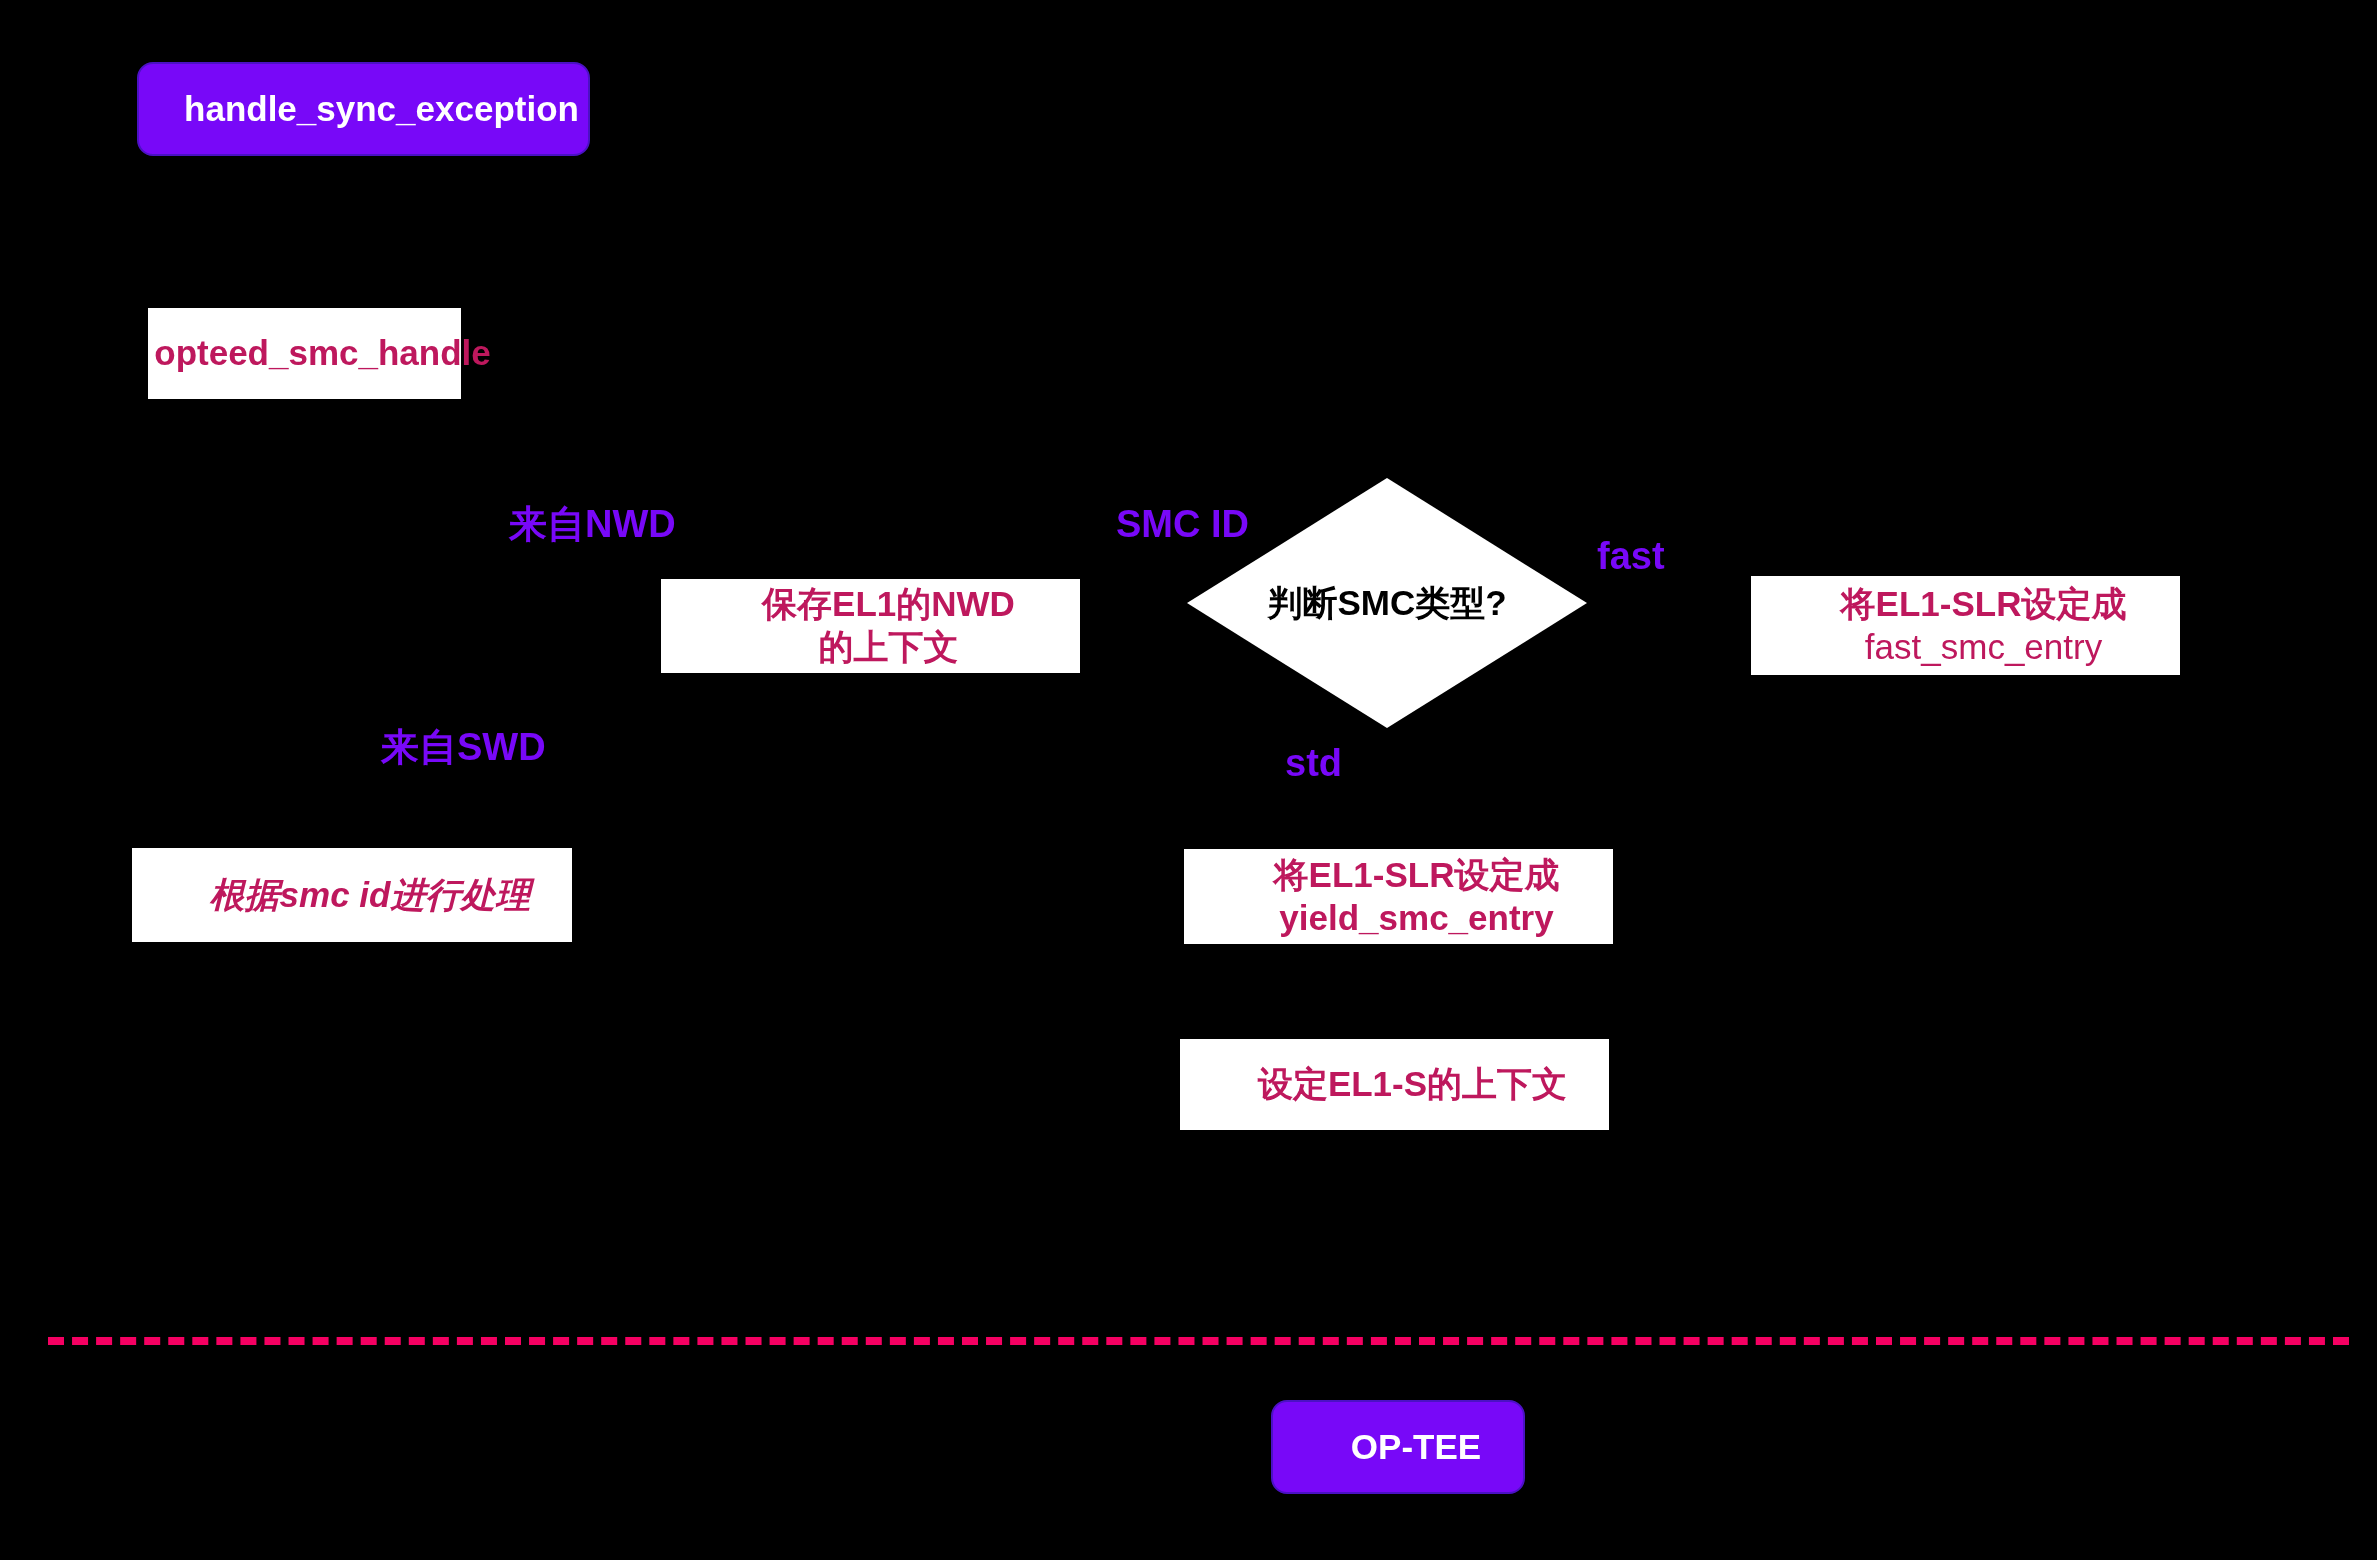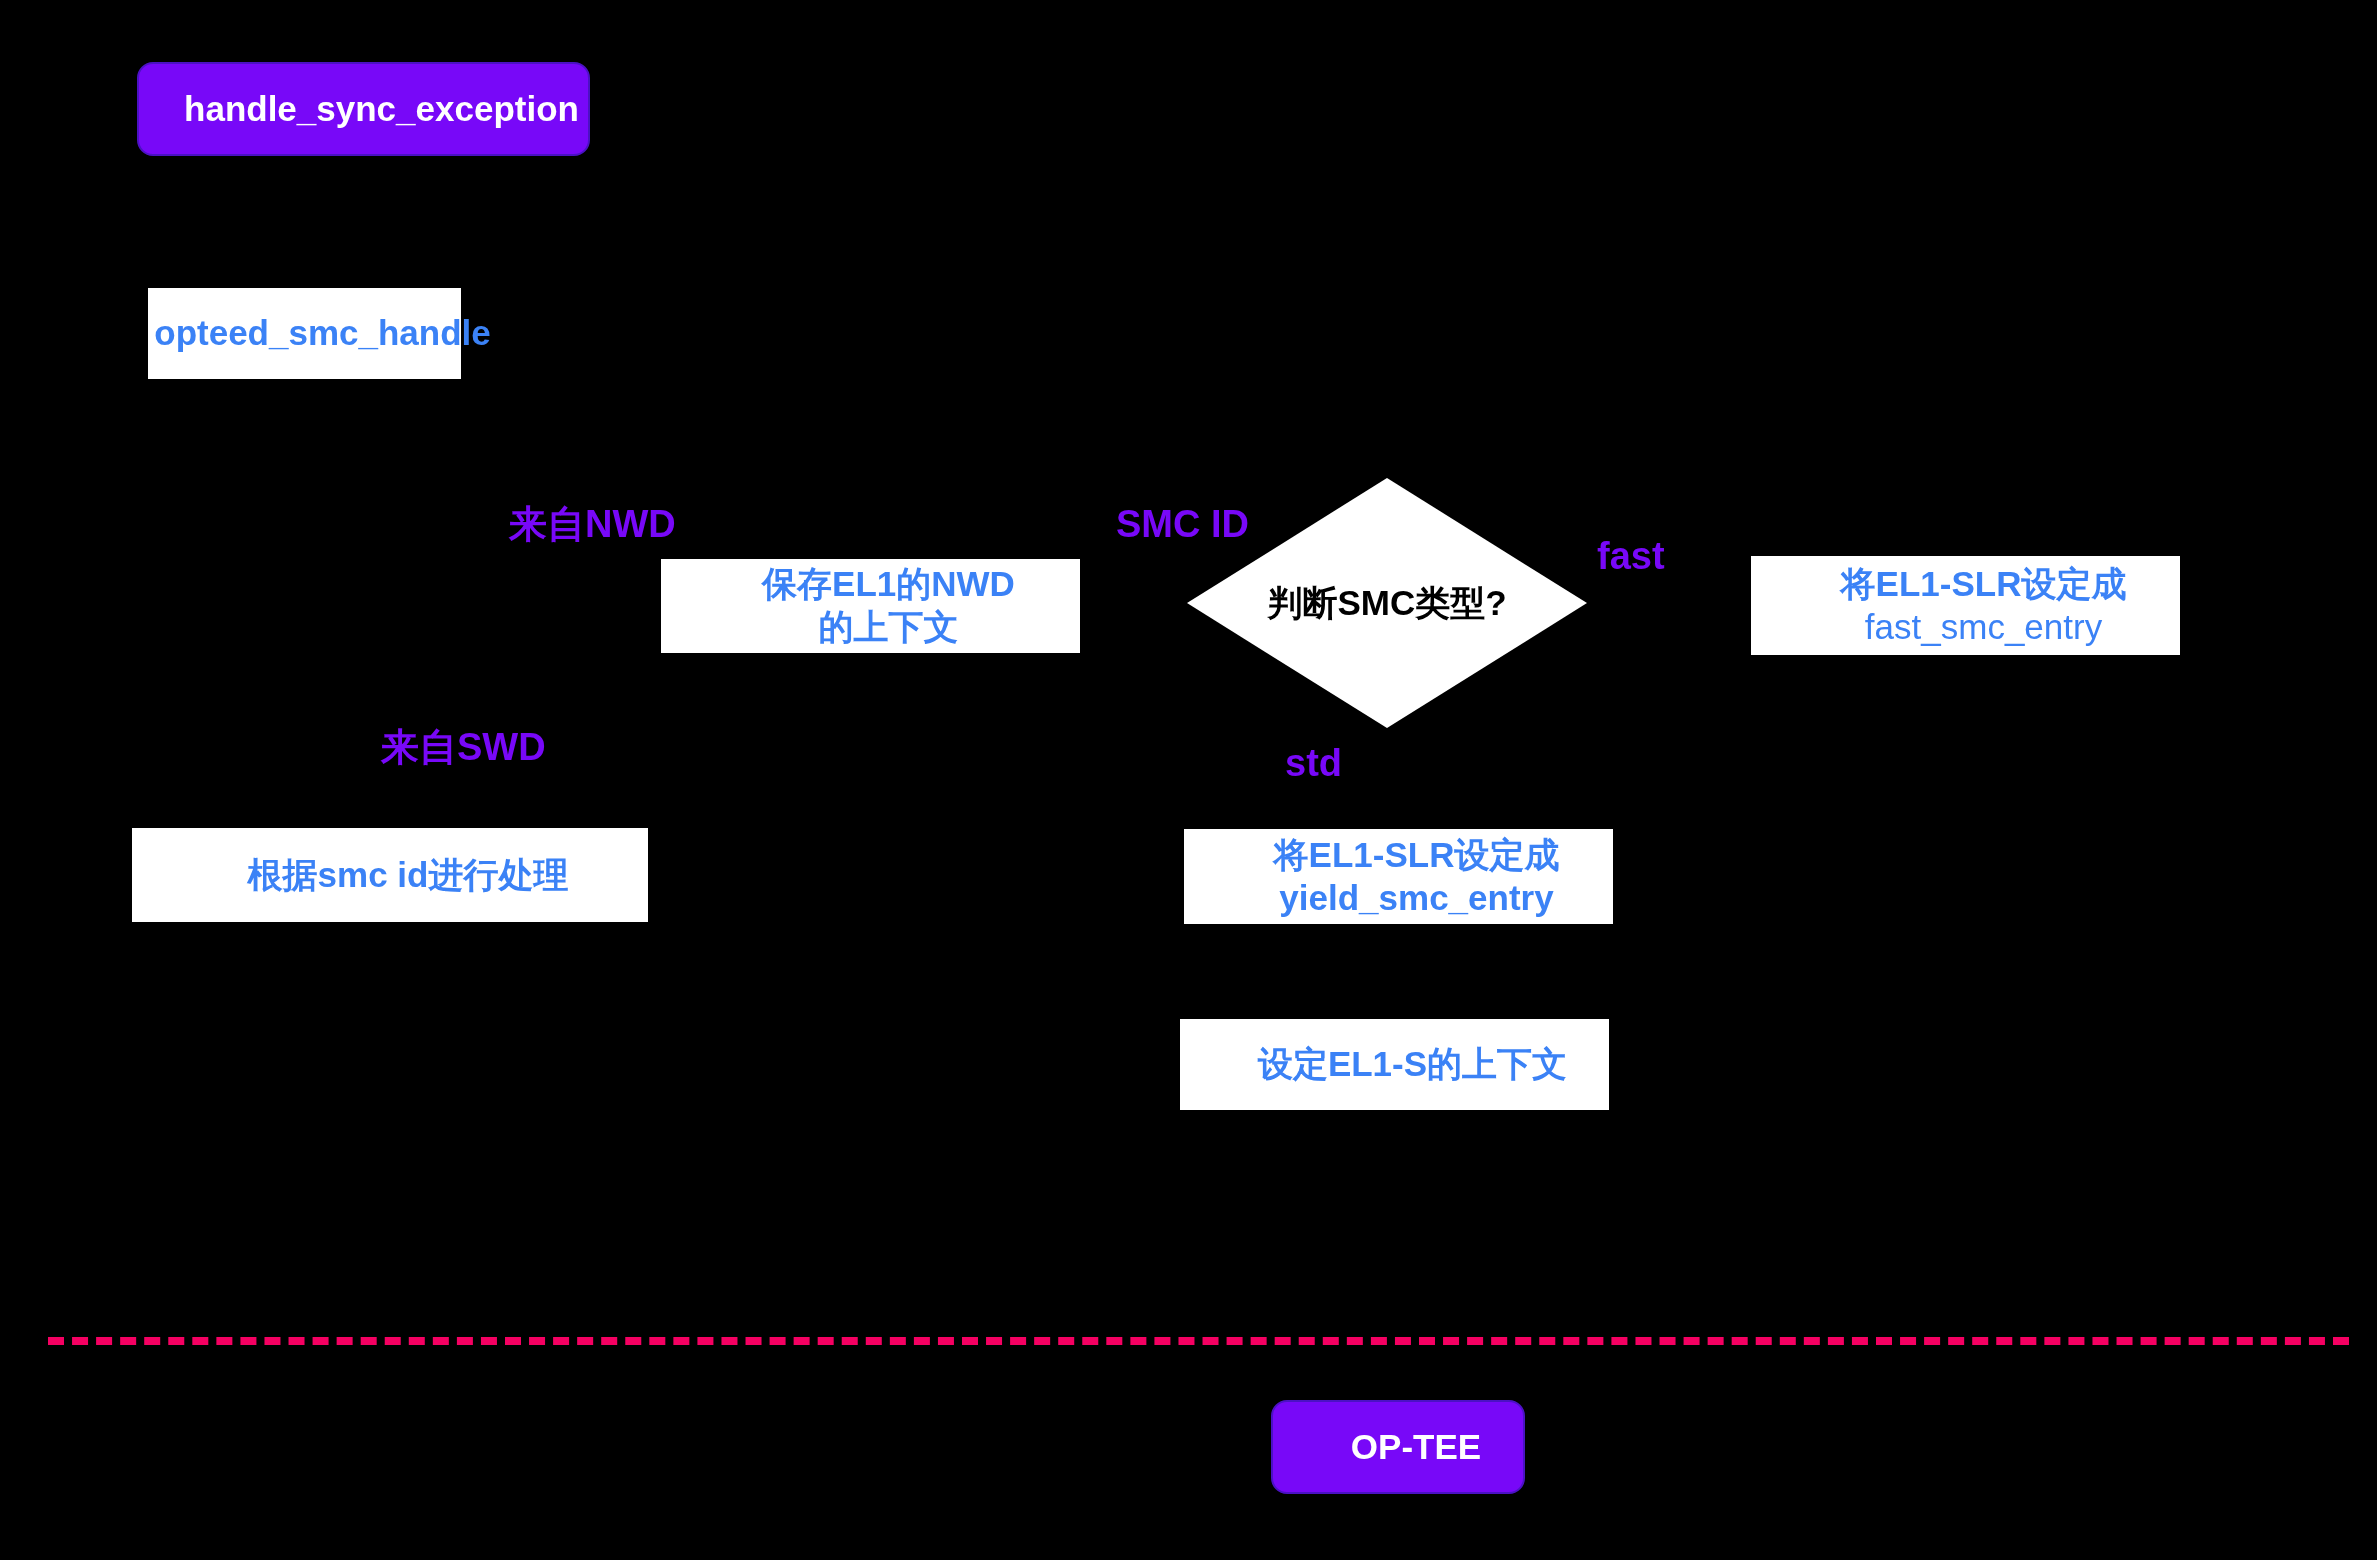--- a/index.html
+++ b/index.html
@@ -31,24 +31,25 @@
     flex-direction: column;
     align-items: center;
     justify-content: center;
     text-align: center;
     line-height: 1.22;
     padding-left: 36px;
   }
 
   .proc {
     background: #ffffff;
-    color: #3b82f6;
+    color: #be185d;
     font-weight: bold;
     font-size: 35px;
     border: 0;
+    margin-top: 20px;
   }
   .proc .line2.regular { font-weight: normal; }
 
   .terminal {
     background: #7808f8;
     color: #ffffff;
     font-weight: bold;
     font-size: 35px;
     border: 2.4px solid #4b11c4;
     border-radius: 16px;
@@ -128,21 +129,21 @@
 
   <div class="edge-label" style="left:1597px; top:537px;">fast</div>
 
   <div class="node proc" style="left:1751px; top:556px; width:429px; height:99px;">
     <span class="line1">将EL1-SLR设定成</span>
     <span class="line2 regular">fast_smc_entry</span>
   </div>
 
   <div class="edge-label" style="left:381px; top:728px;">来自SWD</div>
 
-  <div class="node proc" style="left:132px; top:828px; width:516px; height:94px;">
+  <div class="node proc" style="left:132px; top:828px; width:440px; height:94px;font-style:italic;">
     <span>根据smc id进行处理</span>
   </div>
 
   <div class="edge-label" style="left:1285px; top:744px;">std</div>
 
   <div class="node proc" style="left:1184px; top:829px; width:429px; height:95px;">
     <span class="line1">将EL1-SLR设定成</span>
     <span class="line2">yield_smc_entry</span>
   </div>
 

